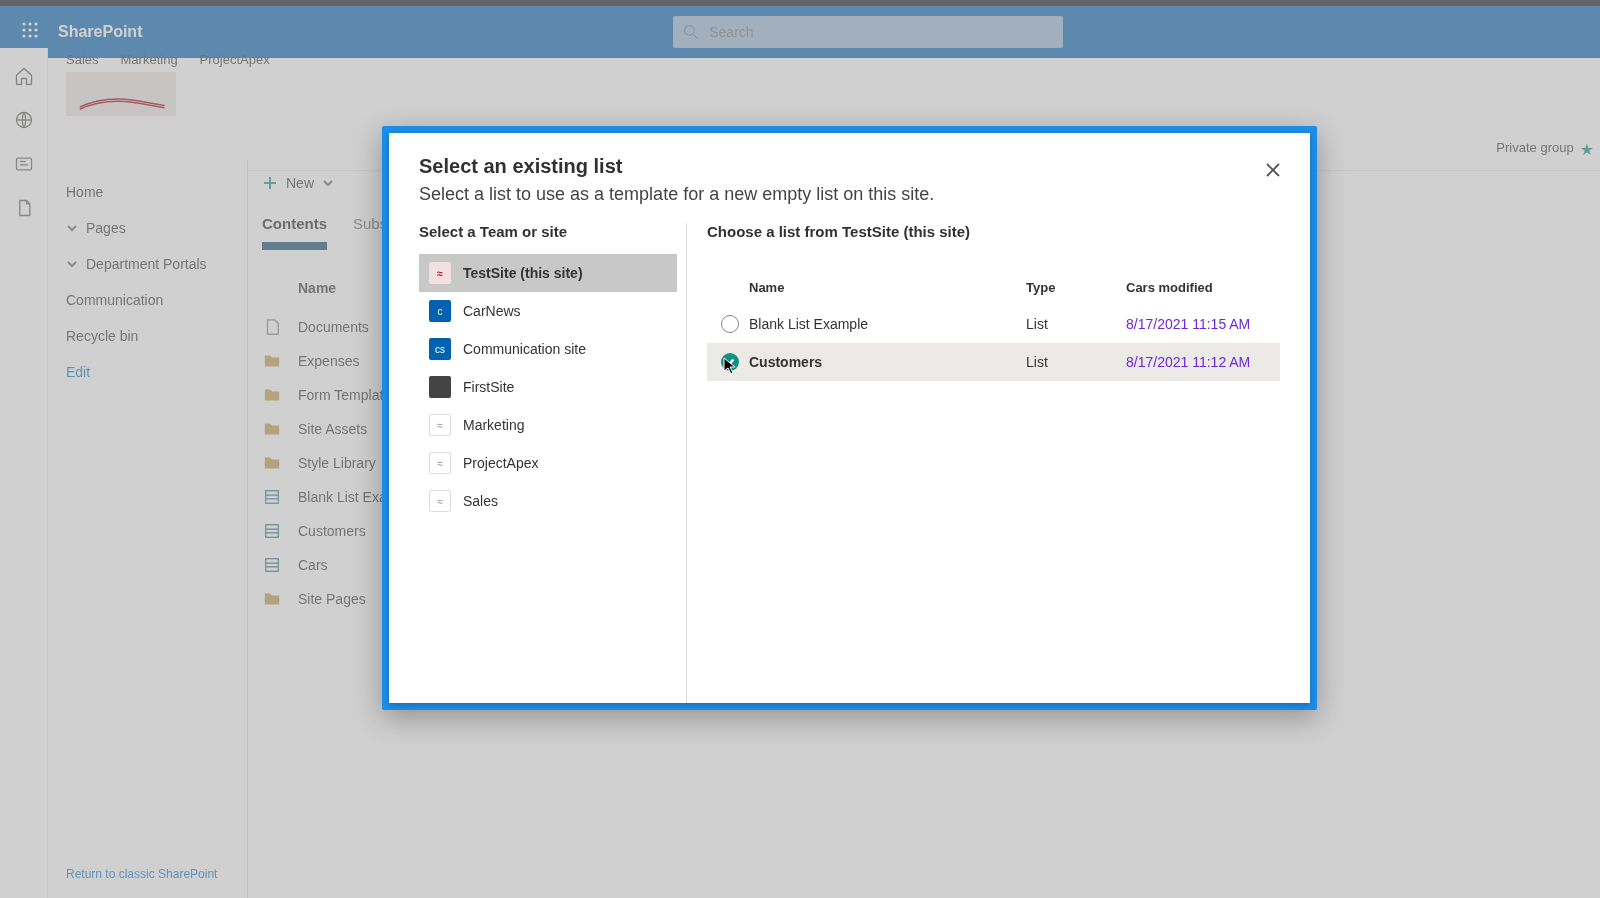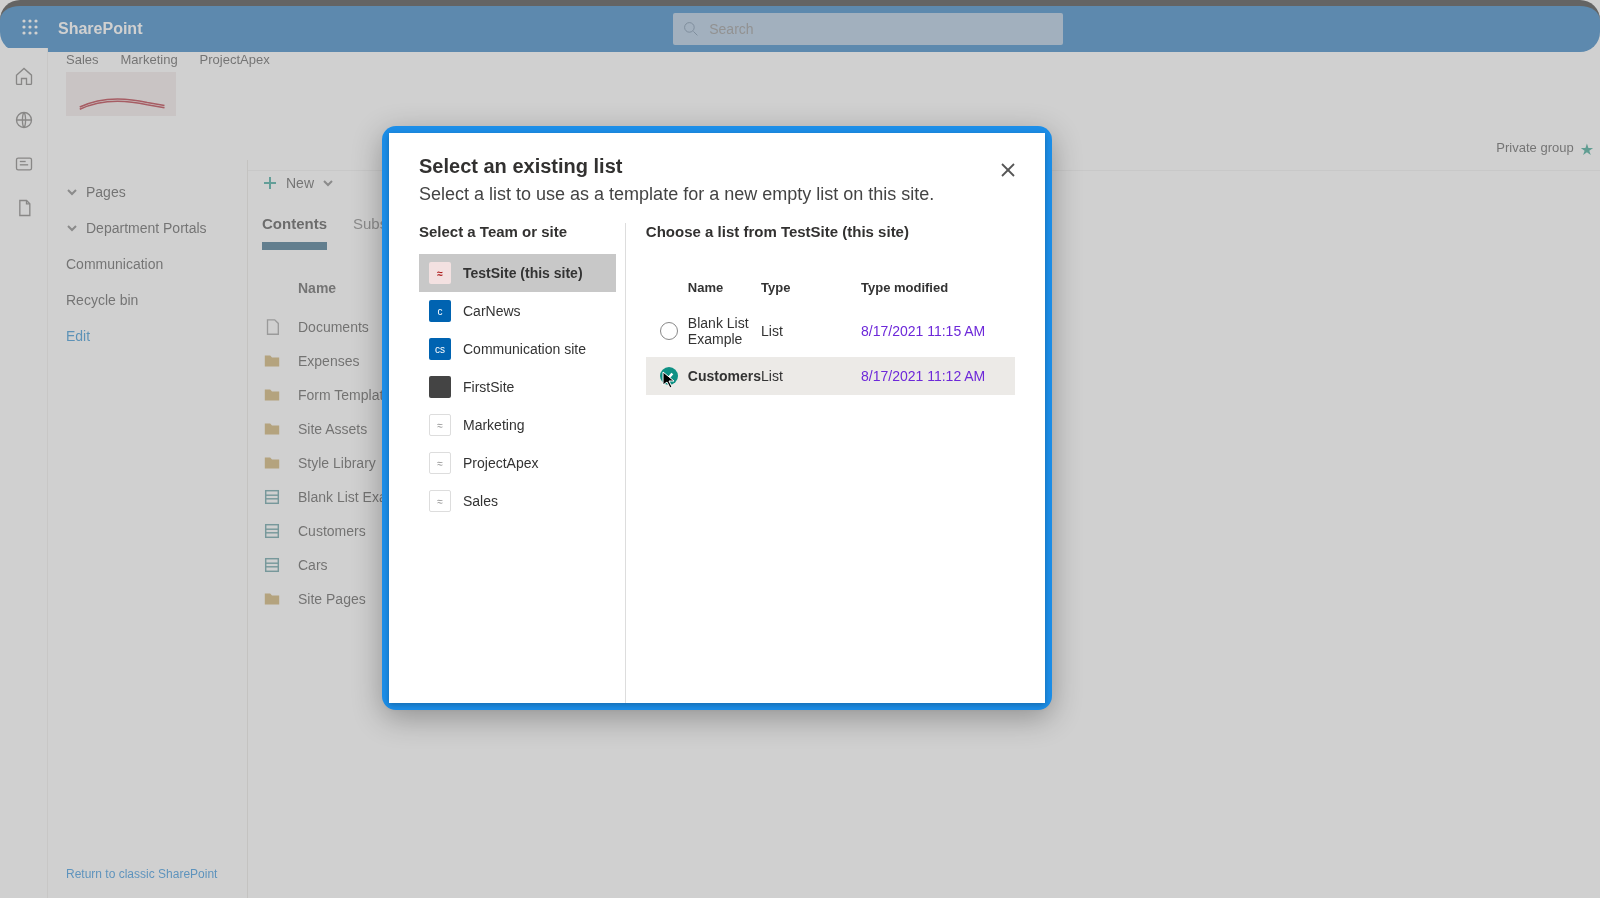--- a/index.html
+++ b/index.html
@@ -11,26 +11,25 @@
     color: #323130;
     width: 1600px;
     height: 898px;
     overflow: hidden;
     background: #fff;
   }
 
   
   .suite-bar {
     background: #0062b3;
-    height: 52px;
+    height: 58px;
     display: flex;
     align-items: center;
     border-top: 6px solid #111;
     padding: 0 6px;
-    border-radius: 20px;
   }
   .waffle-btn {
     width: 48px; height: 48px;
     display:flex;align-items:center;justify-content:center;
     cursor:pointer;
   }
   .waffle-icon { color:#fff; font-size:18px; }
   .brand {
     color:#fff; font-weight:600; font-size:16px; margin-left:4px;
   }
@@ -132,22 +131,22 @@
   .list-row .iconcell.teal{color:#3b8489;}
   .file-icon{width:20px;height:18px;}
 
   
   .dim {
     position:absolute; inset:0; background:rgba(170,170,170,.55);
   }
 
   
   .modal-border{
-    position:absolute; left:382px; top:126px; width:670px; height:584px;
-    background:#1c8ee8; padding:7px; border-radius:14px;
+    position:absolute; left:382px; top:126px; width:935px; height:584px;
+    background:#1c8ee8; padding:7px; border-radius:2px;
     box-shadow:0 8px 30px rgba(0,0,0,.3);
   }
   .modal {
     background:#fff; width:100%; height:100%;
     display:flex; flex-direction:column;
     box-shadow:0 2px 6px rgba(0,0,0,.25);
   }
   .modal-head {
     padding:22px 30px 16px;
   }
@@ -315,20 +314,23 @@
     <svg class="ic teal" viewBox="0 0 20 20">
         <circle cx="10" cy="10" r="3"></circle>
         <path d="M10 2v3M10 15v3M2 10h3M15 10h3M4.5 4.5l2 2M13.5 13.5l2 2M15.5 4.5l-2 2M6.5 13.5l-2 2"></path>
       </svg>
     <span>Site set</span>
   </div>
 </div>
 
 <div class="left-nav">
   <div class="navitem">
+      <span>Home</span>
+    </div>
+  <div class="navitem">
     <svg class="chev" viewBox="0 0 12 12">
         <polyline points="2 4 6 8 10 4"></polyline>
       </svg>
     <span>Pages</span>
   </div>
   <div class="navitem">
     <svg class="chev" viewBox="0 0 12 12">
         <polyline points="2 4 6 8 10 4"></polyline>
       </svg>
     <span>Department Portals</span>
@@ -496,21 +498,21 @@
         </div>
       </div>
 
       <div class="col-right">
         <h4>Choose a list from TestSite (this site)</h4>
 
         <div class="list-col-headers">
           <div class="c-sel"></div>
           <div class="c-name">Name</div>
           <div class="c-type">Type</div>
-          <div class="c-mod">Type modified</div>
+          <div class="c-mod">Cars modified</div>
         </div>
 
         <div class="list-data-row">
           <div class="c-sel">
               <span class="radio"></span>
             </div>
           <div class="c-name">Blank List Example</div>
           <div class="c-type">List</div>
           <div class="c-mod">8/17/2021 11:15 AM</div>
         </div>

